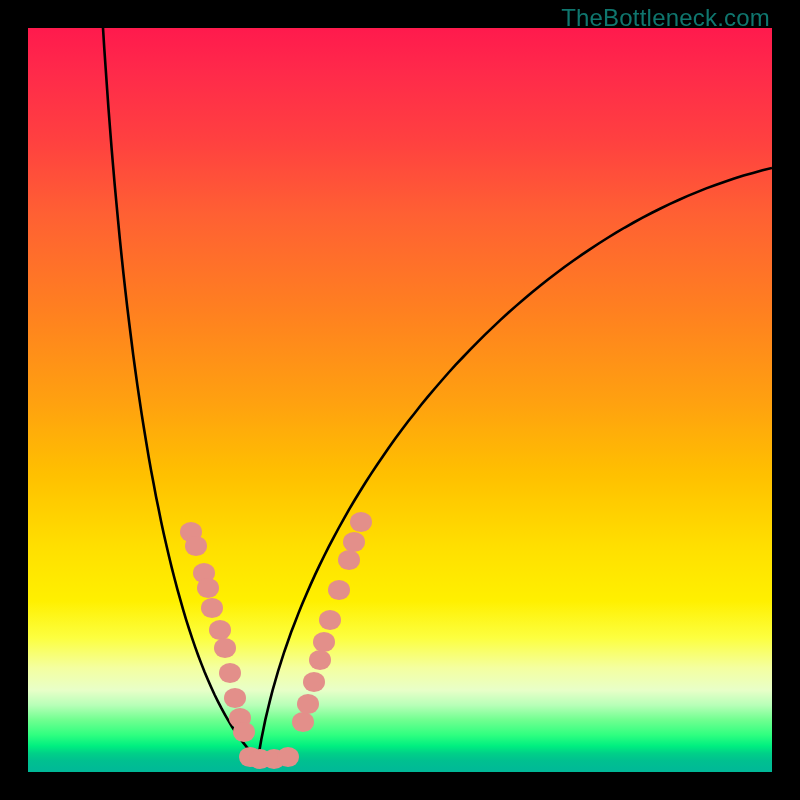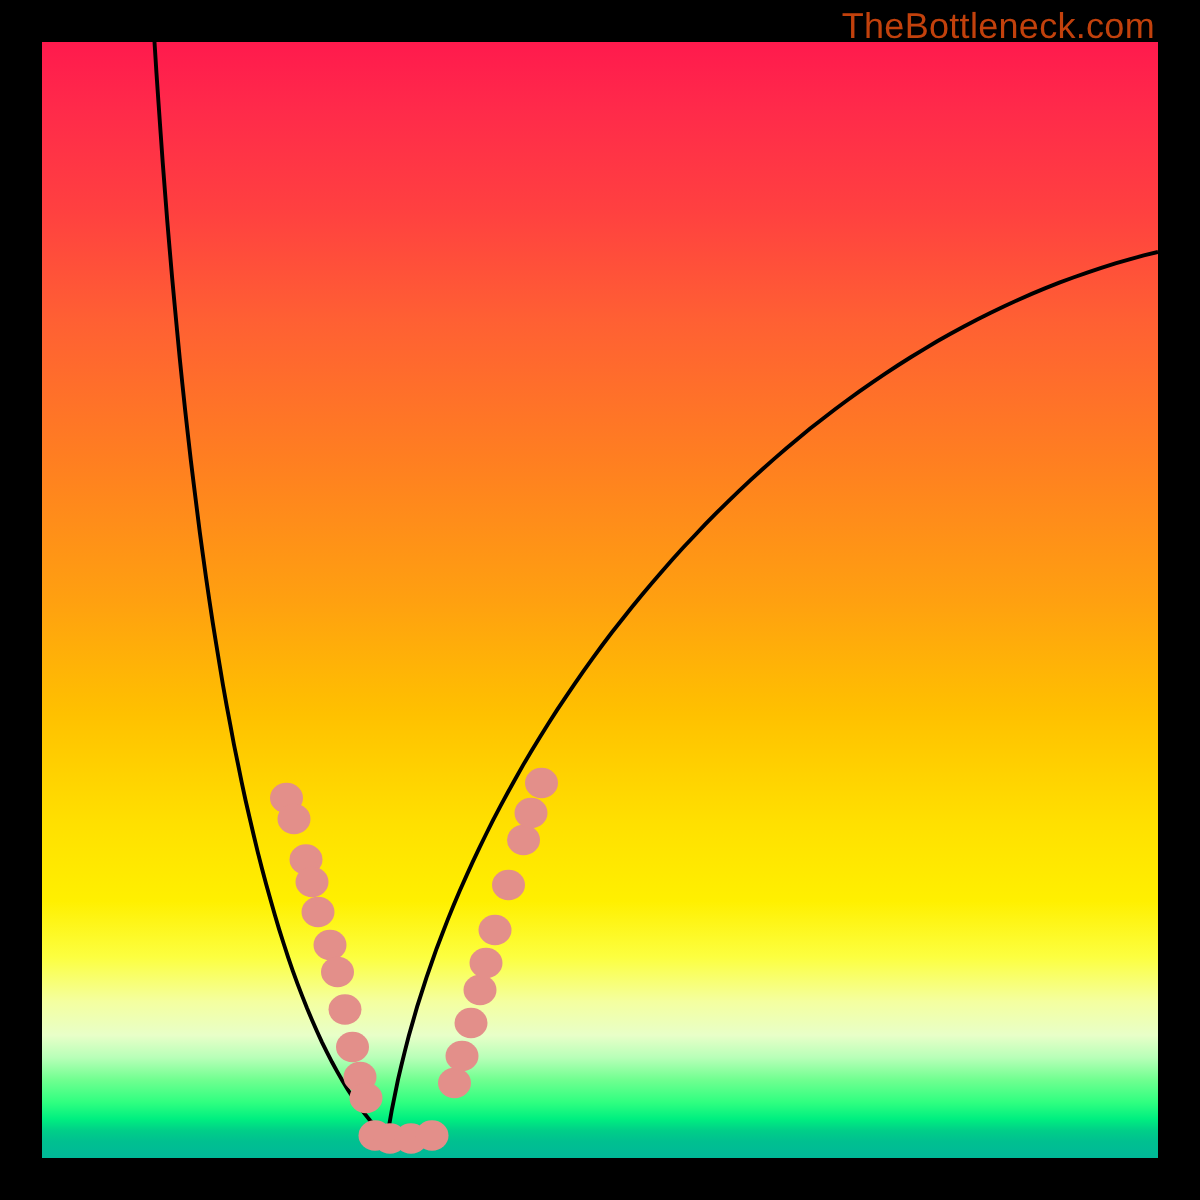--- a/index.html
+++ b/index.html
@@ -48,21 +48,21 @@
       #00ef80 96.5%,
       #00d088 97.5%,
       #00c090 98.5%,
       #00b898 100%
     );
   }
   .watermark {
     position: absolute;
     top: 4px;
     right: 30px;
-    color: #c2410c;
+    color: #0f766e;
     font-size: 24px;
     font-weight: 500;
     letter-spacing: 0.2px;
   }
   svg.curve {
     position: absolute;
     inset: 0;
   }
   .marker {
     fill: #e38f8a;

